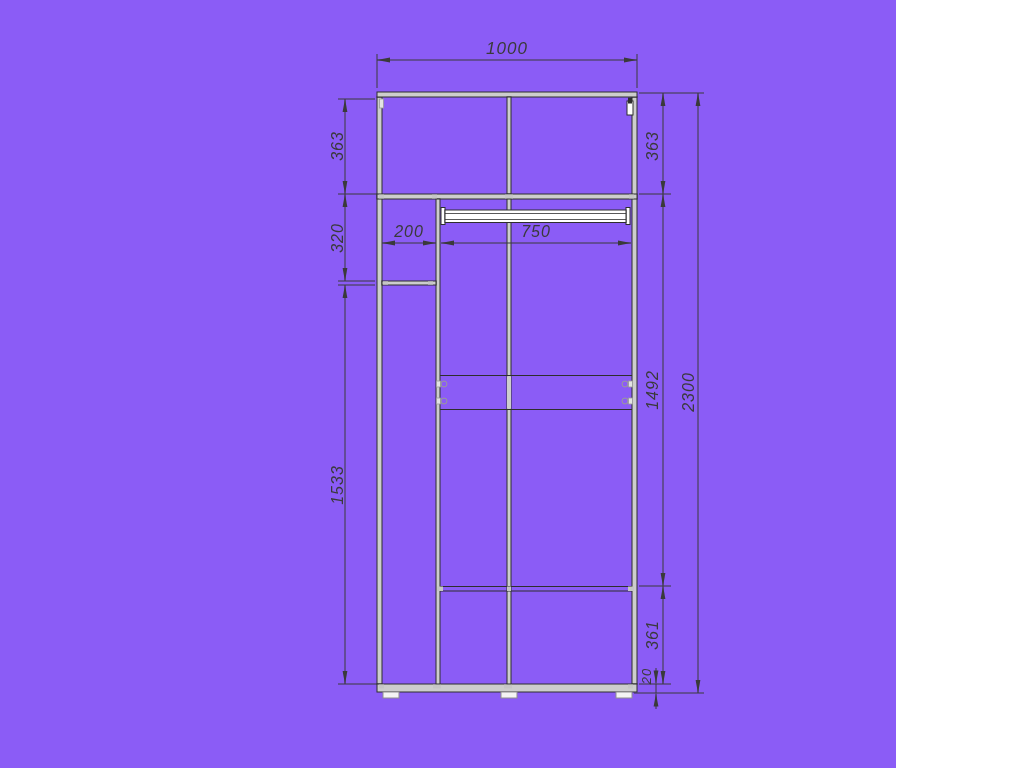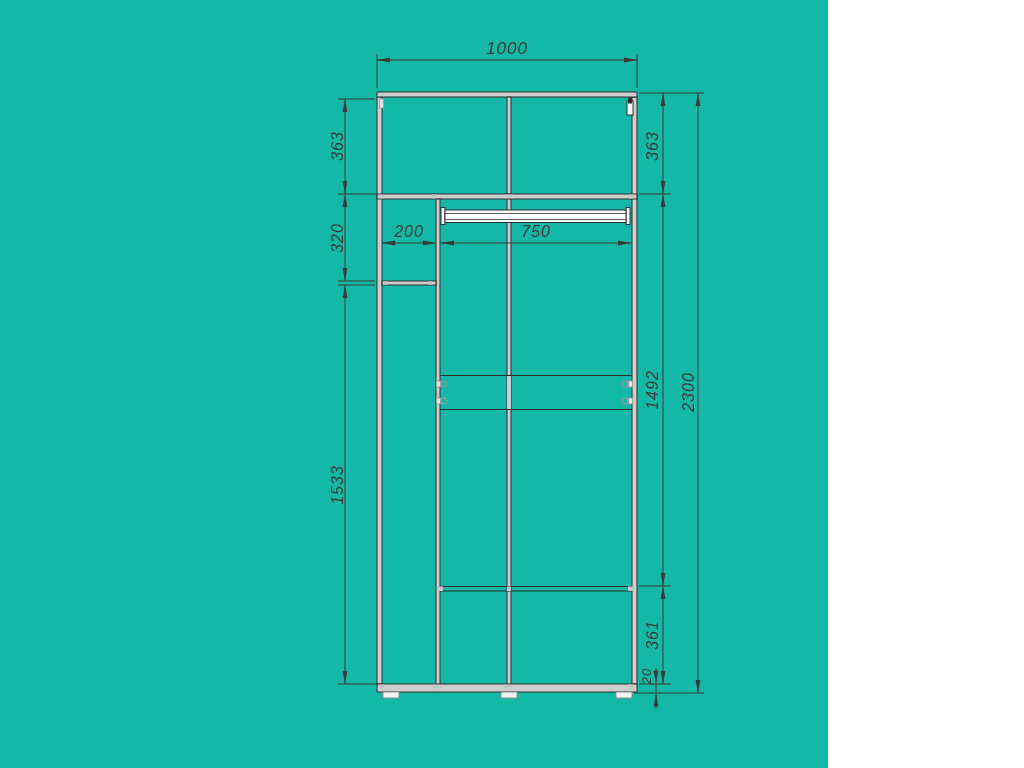--- a/index.html
+++ b/index.html
@@ -1,17 +1,17 @@
 <!DOCTYPE html>
 <html><head>
 <meta charset="utf-8">
 <style>
   html,body{margin:0;padding:0;background:#ffffff;}
   body{width:1024px;height:768px;overflow:hidden;}
-  .stage{position:relative;width:828px;height:768px;background:#14b8a6;}
+  .stage{position:relative;width:896px;height:768px;background:#8b5cf6;}
   svg{display:block;}
   .panel{fill:#cdcdcd;stroke:#2e2e2e;stroke-width:1;}
   .whitepart{fill:#ffffff;stroke:#2e2e2e;stroke-width:1;}
   .cam{fill:#c6c6c6;stroke:none;}
   .camo{fill:#e3e3e3;stroke:#9a9a9a;stroke-width:0.8;}
   .ln{stroke:#2e2e2e;stroke-width:1;fill:none;}
   .thin{stroke:#2e2e2e;stroke-width:0.8;fill:none;}
   .conn{fill:none;stroke:#9a9a9a;stroke-width:1;}
   .dim{stroke:#3a3a3a;stroke-width:1;fill:none;}
   .dim-arrow{marker-start:url(#arr);marker-end:url(#arr);}

